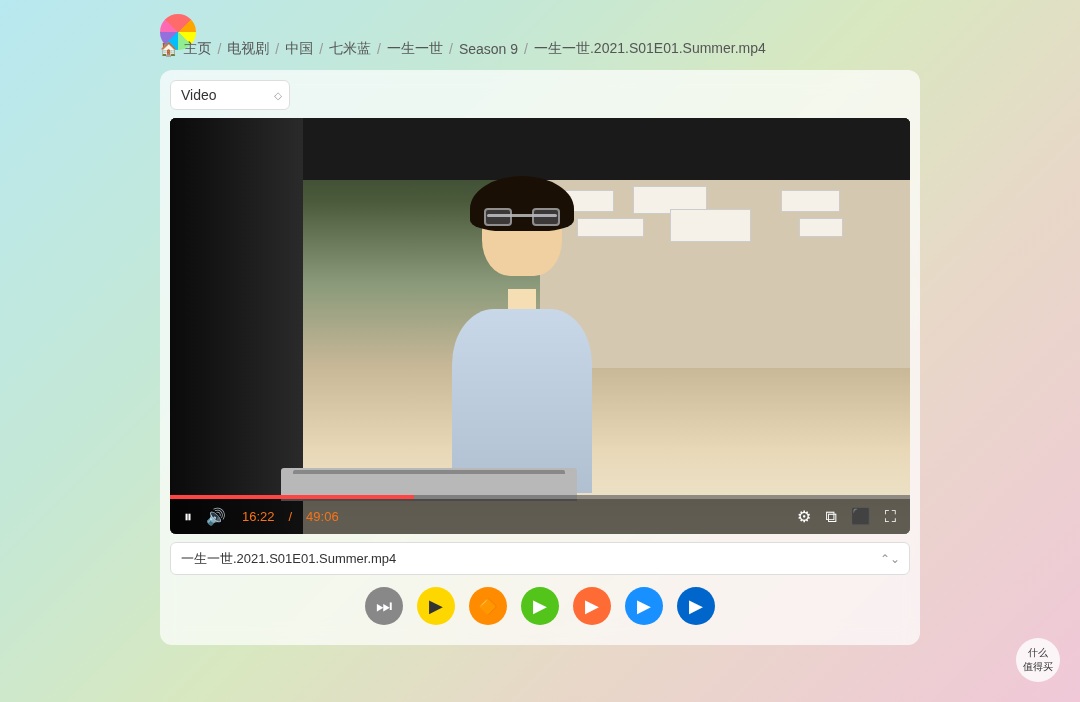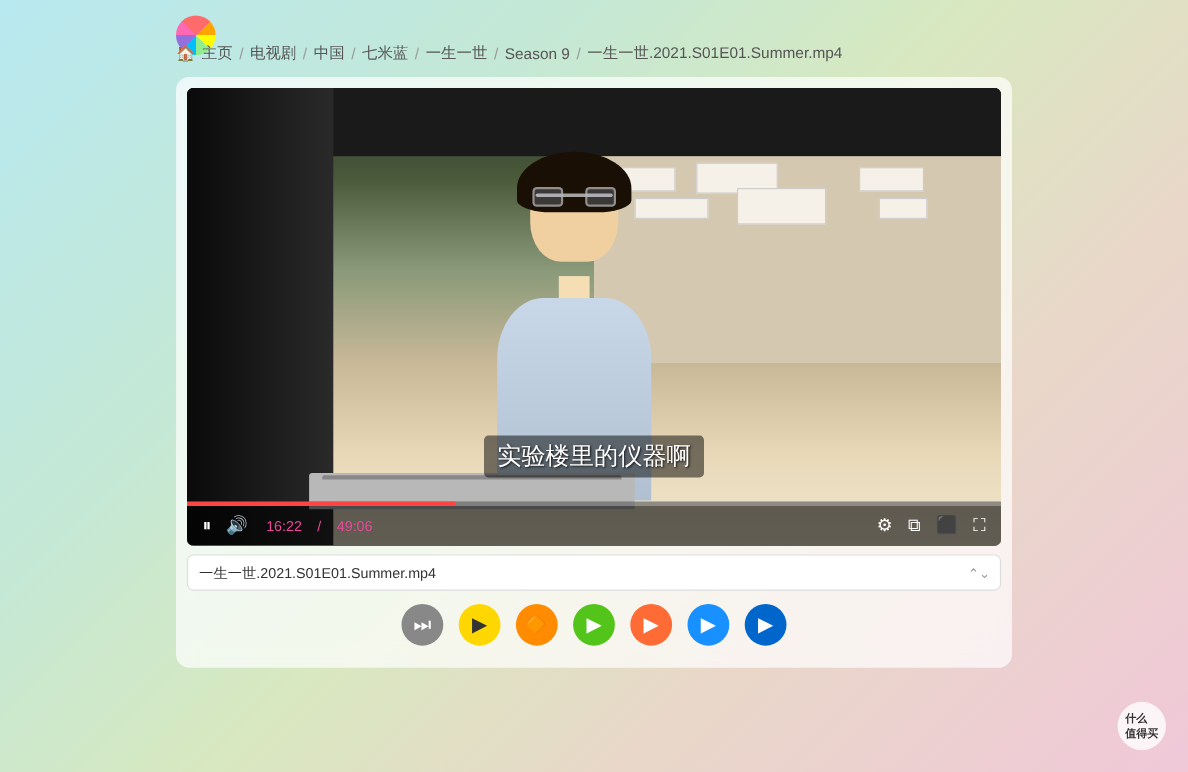--- a/index.html
+++ b/index.html
@@ -225,21 +225,21 @@
       border: none;
       color: white;
       cursor: pointer;
       font-size: 16px;
       padding: 2px;
       display: flex;
       align-items: center;
     }
 
     .time-display {
-      color: #ec4899;
+      color: #f97316;
       font-size: 13px;
       margin-left: 4px;
     }
 
     .ctrl-spacer {
       flex: 1;
     }
 
     .ctrl-right {
       display: flex;
@@ -320,22 +320,22 @@
       right: 20px;
       background: rgba(255,255,255,0.8);
       border-radius: 50%;
       width: 44px;
       height: 44px;
       display: flex;
       align-items: center;
       justify-content: center;
       font-size: 10px;
       color: #333;
-      text-align: left;
-      font-weight: bold;
+      text-align: center;
+      font-weight: normal;
     }
   </style>
 </head>
 <body>
 
 <div class="top-logo">
   <div class="logo-circle"></div>
 </div>
 
 <div class="breadcrumb">
@@ -350,20 +350,25 @@
   <span class="sep">/</span>
   <span>一生一世</span>
   <span class="sep">/</span>
   <span>Season 9</span>
   <span class="sep">/</span>
   <span>一生一世.2021.S01E01.Summer.mp4</span>
 </div>
 
 <div class="main-container">
 
+  <div class="video-select-row">
+    <div class="select-wrapper">
+      <select class="video-select"><option>Video</option><option>Audio</option><option>Subtitles</option></select>
+    </div>
+  </div>
 
   <div class="video-player-wrapper">
     <div class="video-frame">
 
       <div class="video-scene">
 
         <div class="scene-bg"></div>
 
         <div class="scene-top"></div>
 
@@ -394,21 +399,20 @@
               <div style="position:absolute; top:22px; left:2px; width:28px; height:18px; border:2px solid rgba(180,180,180,0.7); border-radius:4px; background:rgba(200,220,255,0.2);"></div>
               <div style="position:absolute; top:22px; right:2px; width:28px; height:18px; border:2px solid rgba(180,180,180,0.7); border-radius:4px; background:rgba(200,220,255,0.2);"></div>
             </div>
           </div>
 
           <div style="position:absolute; bottom:8%; left:15%; width:40%; height:8%; background:#b8b8b8; border-radius:3px 3px 0 0;">
             <div style="width:92%; margin:0 auto; height:4px; background:#888; border-radius:2px 2px 0 0; margin-top:2px;"></div>
           </div>
         </div>
 
-        <div class="subtitle-bar">实验楼里的仪器啊</div>
       </div>
 
       <div class="progress-overlay">
         <div class="progress-bar-container">
           <div class="progress-bar-fill" style="width:33%;"></div>
         </div>
         <div class="controls-row">
           <button class="ctrl-btn">
             <span>⏸</span>
           </button>

